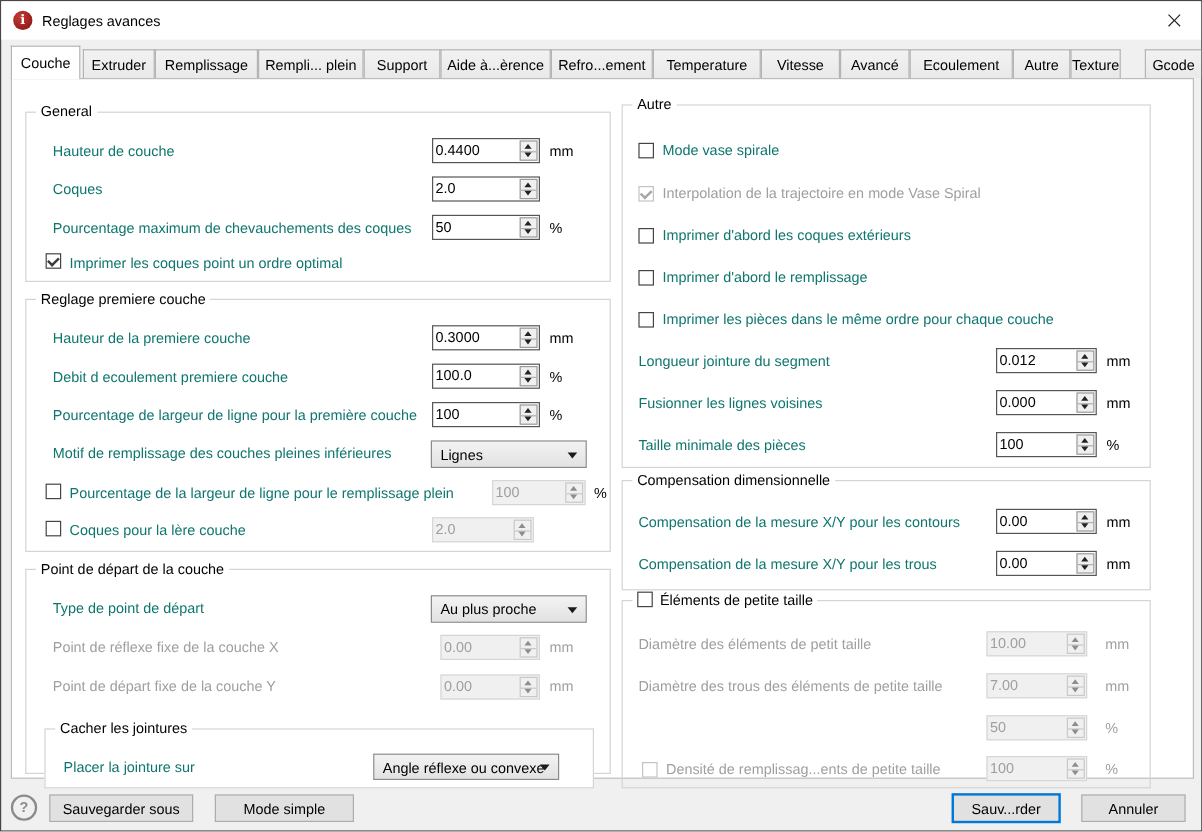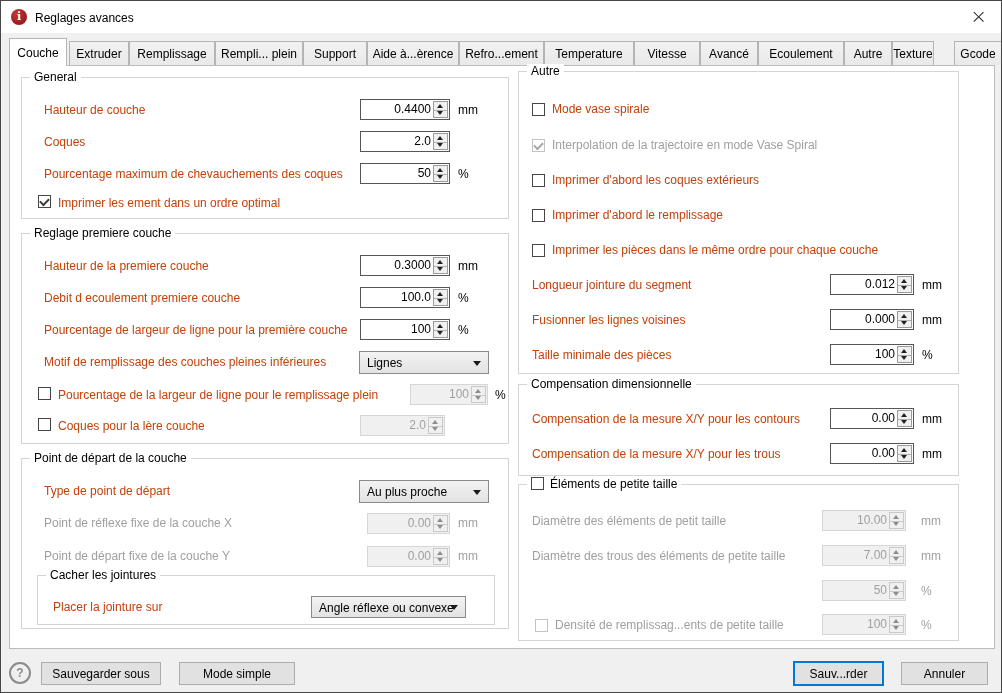--- a/index.html
+++ b/index.html
@@ -15,31 +15,31 @@
   .close{position:absolute;right:14px;top:3px;font:300 20px "DejaVu Sans",sans-serif;color:#1a1a1a;}
   
   .tab{position:absolute;top:40px;height:24px;box-sizing:border-box;z-index:2;
     background:linear-gradient(#f2f2f2,#e9e9e9);border:1px solid #b4b4b4;border-bottom:none;
     display:flex;align-items:center;justify-content:center;white-space:nowrap;}
   .tab.act{top:37px;height:28px;background:#fff;z-index:5;}
   
   .pane{position:absolute;left:8px;top:64px;width:986px;height:584px;box-sizing:border-box;
     background:#fff;border:1px solid #bcbcbc;z-index:1;}
   
-  .g{position:absolute;border:1px solid #d4d4d4;z-index:3;box-sizing:border-box;}
+  .g{position:absolute;border:1px solid #d4d4d4;z-index:3;box-sizing:border-box;margin-top:16px;}
   .gt{position:absolute;top:-8px;left:8px;background:#fff;padding:0 4px;white-space:nowrap;}
   .gt .cb{position:relative;display:inline-block;vertical-align:-2px;margin-right:6px;}
   
-  .lb{position:absolute;white-space:nowrap;color:#c2410c;}
+  .lb{position:absolute;white-space:nowrap;color:#0f766e;}
   .lb.d{color:#9f9f9f;}
   .un{position:absolute;white-space:nowrap;color:#000;}
   .un.d{color:#9f9f9f;}
   
   .sp{position:absolute;height:21px;box-sizing:border-box;background:#fff;border:1px solid #565656;}
-  .spv{position:absolute;left:2px;right:18px;top:0;bottom:0;text-align:right;line-height:19px;}
+  .spv{position:absolute;left:2px;right:18px;top:0;bottom:0;text-align:left;line-height:19px;}
   .spb{position:absolute;right:1px;top:1px;bottom:1px;width:15px;box-sizing:border-box;
     background:#f0f0f0;border:1px solid #9b9b9b;}
   .su,.sd{position:absolute;left:0;right:0;height:50%;}
   .su{top:0;border-bottom:1px solid #b0b0b0;}
   .sd{bottom:0;}
   .su::after{content:"";position:absolute;left:3px;top:2px;border-left:3px solid transparent;
     border-right:3px solid transparent;border-bottom:4px solid #222;}
   .sd::after{content:"";position:absolute;left:3px;bottom:2px;border-left:3px solid transparent;
     border-right:3px solid transparent;border-top:4px solid #222;}
   .sp.d{background:#f0f0f0;border-color:#d6d6d6;}
@@ -149,21 +149,21 @@
     <div class="sp" style="left:338px;top:85px;width:90px">
       <span class="spv">50</span>
       <span class="spb">
           <span class="su"></span>
           <span class="sd"></span>
         </span>
     </div>
     <span class="un" style="left:436px;top:89px">%</span>
 
     <span class="cb ck" style="left:16px;top:117px"></span>
-    <span class="lb" style="left:36px;top:118px">Imprimer les ement dans un ordre optimal</span>
+    <span class="lb" style="left:36px;top:118px">Imprimer les coques point un ordre optimal</span>
   </div>
 
   <div class="g" style="left:20px;top:232px;width:488px;height:211px">
     <span class="gt">Reglage premiere couche</span>
 
     <span class="lb" style="left:22px;top:25px">Hauteur de la premiere couche</span>
     <div class="sp" style="left:338px;top:21px;width:90px">
       <span class="spv">0.3000</span>
       <span class="spb">
           <span class="su"></span>

